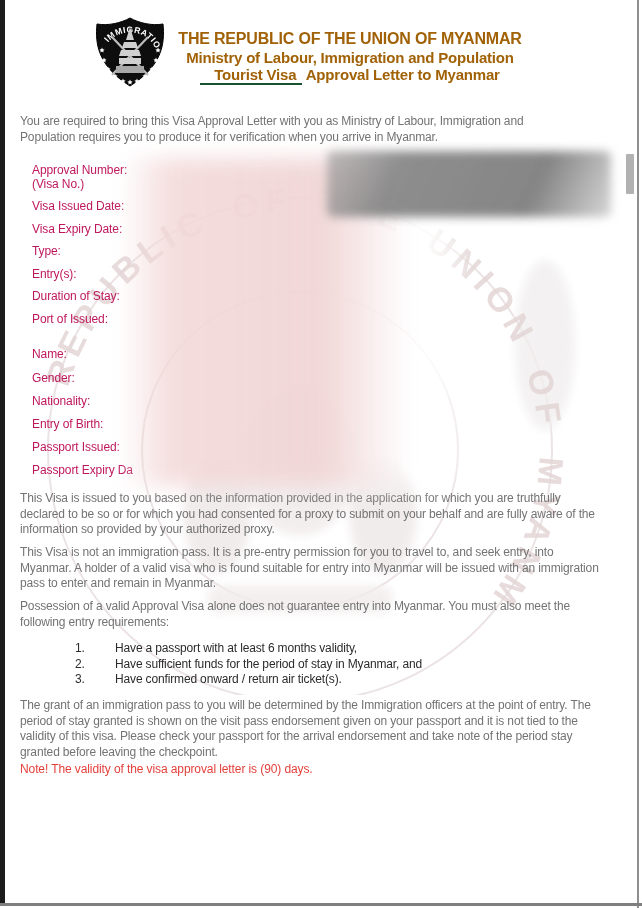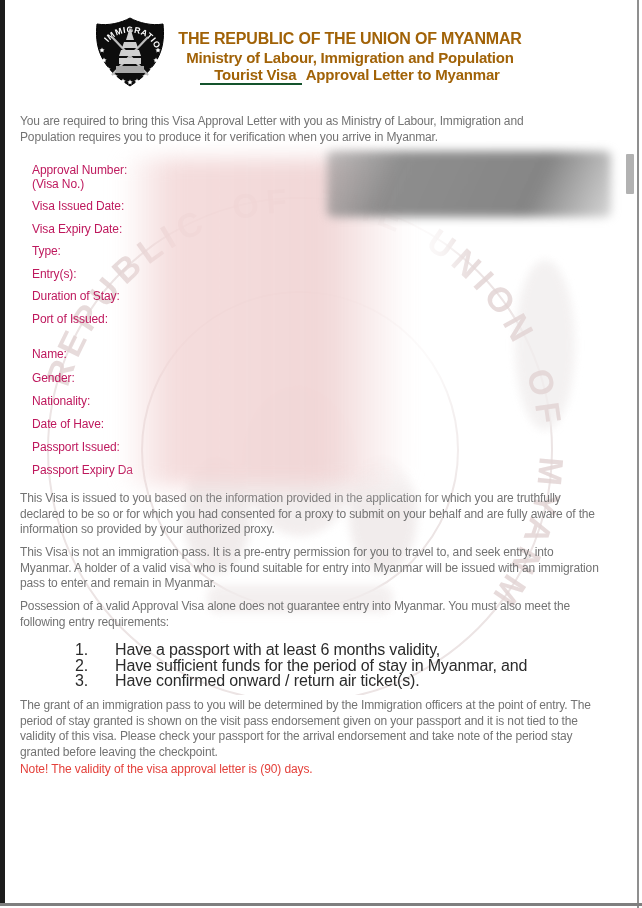--- a/index.html
+++ b/index.html
@@ -33,21 +33,21 @@
   .h-line{left:140px;width:420px;text-align:center;color:#a16207;font-weight:bold;z-index:10;
           letter-spacing:-0.2px;white-space:pre;}
   .h1{top:30px;font-size:16px;}
   .h2{top:49px;font-size:15px;}
   .h3{top:66px;font-size:15px;}
   .visa-type{border-bottom:2px solid #14532d;padding:0 6px 0 14px;}
   
   .para{left:20px;width:616px;font-size:12px;letter-spacing:-0.15px;line-height:15.6px;
         color:#737373;white-space:pre;z-index:10;}
   .flabel{left:32px;font-size:12px;letter-spacing:-0.1px;color:#be185d;white-space:pre;z-index:10;}
-  .req{left:75px;font-size:16px;letter-spacing:-0.15px;color:#2b2b2b;white-space:pre;z-index:10;}
+  .req{left:75px;font-size:12px;letter-spacing:-0.15px;color:#2b2b2b;white-space:pre;z-index:10;}
   .rnum{display:inline-block;width:22px;}
   .rtext{margin-left:18px;}
   .note{left:20px;top:762px;font-size:12px;letter-spacing:-0.1px;color:#e4413b;white-space:pre;z-index:10;}
 </style>
 </head>
 <body>
 
 <svg class="abs watermark" viewBox="0 0 560 580" xmlns="http://www.w3.org/2000/svg">
   <defs>
     <filter id="wmblur">
@@ -115,21 +115,21 @@
 <div class="abs flabel" style="top:177px">(Visa No.)</div>
 <div class="abs flabel" style="top:199px">Visa Issued Date:</div>
 <div class="abs flabel" style="top:222px">Visa Expiry Date:</div>
 <div class="abs flabel" style="top:244px">Type:</div>
 <div class="abs flabel" style="top:267px">Entry(s):</div>
 <div class="abs flabel" style="top:289px">Duration of Stay:</div>
 <div class="abs flabel" style="top:312px">Port of Issued:</div>
 <div class="abs flabel" style="top:347px">Name:</div>
 <div class="abs flabel" style="top:371px">Gender:</div>
 <div class="abs flabel" style="top:394px">Nationality:</div>
-<div class="abs flabel" style="top:417px">Date of Have:</div>
+<div class="abs flabel" style="top:417px">Entry of Birth:</div>
 <div class="abs flabel" style="top:440px">Passport Issued:</div>
 <div class="abs flabel" style="top:463px">Passport Expiry Da</div>
 
 <div class="abs redact-white"></div>
 <div class="abs redact-pink"></div>
 <div class="abs redact-gray"></div>
 
 <div class="abs para" style="top:491px">This Visa is issued to you based on the information provided in the application for which you are truthfully
 declared to be so or for which you had consented for a proxy to submit on your behalf and are fully aware of the
 information so provided by your authorized proxy.</div>

